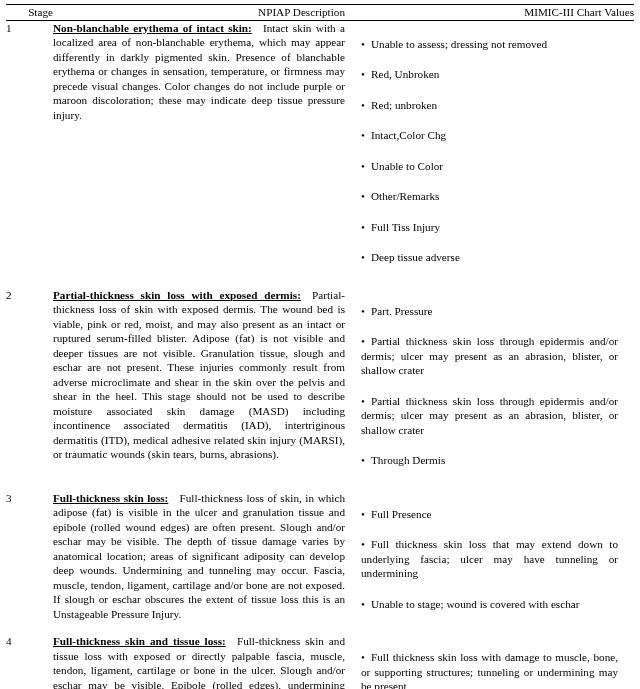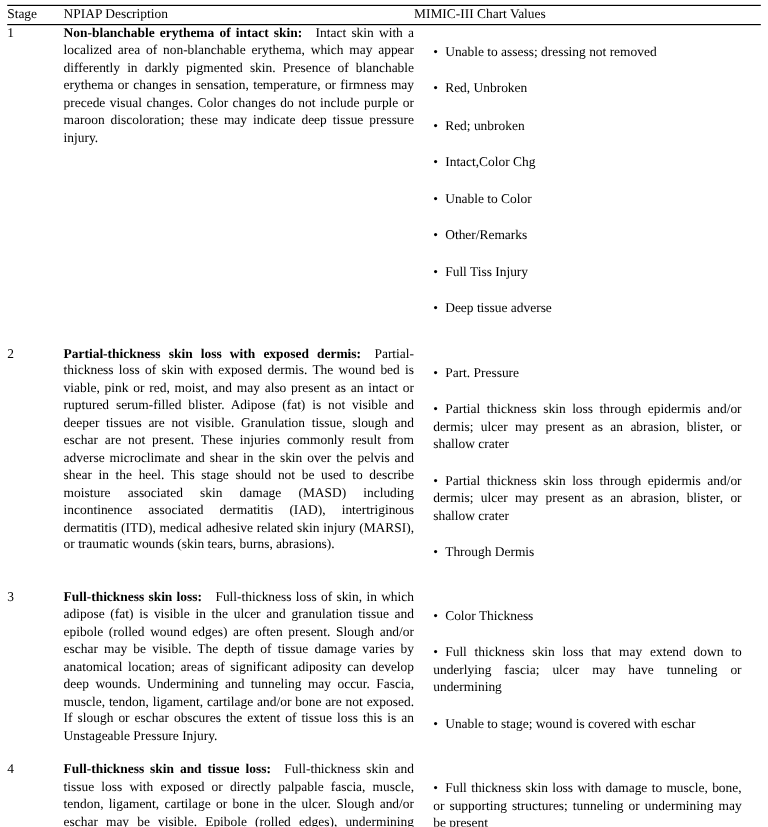--- a/index.html
+++ b/index.html
@@ -54,21 +54,21 @@
 
   col.c-stage { width: 47px; }
   col.c-desc  { width: 292px; }
   col.c-vals  { width: 289px; }
 
   
   .hdr-cell {
     font-size: 11.2px;
     line-height: 14.5px;
     font-weight: normal;
-    text-align: left;
+    text-align: right;
     padding-top: 4px;
     padding-bottom: 4px;
   }
   .hdr-stage { padding-left: 2px; }
   .hdr-desc  { padding-left: 0px; }
   .hdr-vals  { padding-left: 2px; }
 
   
   .cell-stage {
     font-size: 11.2px;
@@ -89,20 +89,21 @@
     font-size: 11.2px;
     line-height: 14.5px;
     padding-top: 7px;
     padding-left: 2px;
   }
   tr.stage-row > td { padding-bottom: 7px; }
   tr.stage-row:last-child > td { padding-bottom: 4px; }
 
   .lead {
     font-weight: bold;
+    text-decoration: underline;
   }
 
   
   ul.vals {
     list-style: none;
     margin: 0;
     padding: 0;
   }
   ul.vals > li {
     position: relative;
@@ -181,21 +182,21 @@
               <li class="hang"><span class="bullet">•</span><span>Partial thickness skin loss through epidermis and/or dermis; ulcer may present as an abrasion, blister, or shallow crater</span></li>
               <li class="hang"><span class="bullet">•</span><span>Through Dermis</span></li>
             </ul>
           </td>
         </tr>
         <tr class="stage-row">
           <td class="cell-stage">3</td>
           <td class="cell-desc"><span class="lead">Full-thickness skin loss:</span>  <span>Full-thickness loss of skin, in which adipose (fat) is visible in the ulcer and granulation tissue and epibole (rolled wound edges) are often present. Slough and/or eschar may be visible. The depth of tissue damage varies by anatomical location; areas of significant adiposity can develop deep wounds. Undermining and tunneling may occur. Fascia, muscle, tendon, ligament, cartilage and/or bone are not exposed. If slough or eschar obscures the extent of tissue loss this is an Unstageable Pressure Injury.</span></td>
           <td class="cell-vals">
             <ul class="vals">
-              <li class="hang"><span class="bullet">•</span><span>Color Thickness</span></li>
+              <li class="hang"><span class="bullet">•</span><span>Full Presence</span></li>
               <li class="hang"><span class="bullet">•</span><span>Full thickness skin loss that may extend down to underlying fascia; ulcer may have tunneling or undermining</span></li>
               <li class="hang"><span class="bullet">•</span><span>Unable to stage; wound is covered with eschar</span></li>
             </ul>
           </td>
         </tr>
         <tr class="stage-row">
           <td class="cell-stage">4</td>
           <td class="cell-desc"><span class="lead">Full-thickness skin and tissue loss:</span>  <span>Full-thickness skin and tissue loss with exposed or directly palpable fascia, muscle, tendon, ligament, cartilage or bone in the ulcer. Slough and/or eschar may be visible. Epibole (rolled edges), undermining and/or tunneling often occur. Depth varies by anatomical location. If slough or eschar obscures the extent of tissue loss this is an Unstageable Pressure Injury.</span></td>
           <td class="cell-vals">
             <ul class="vals">

